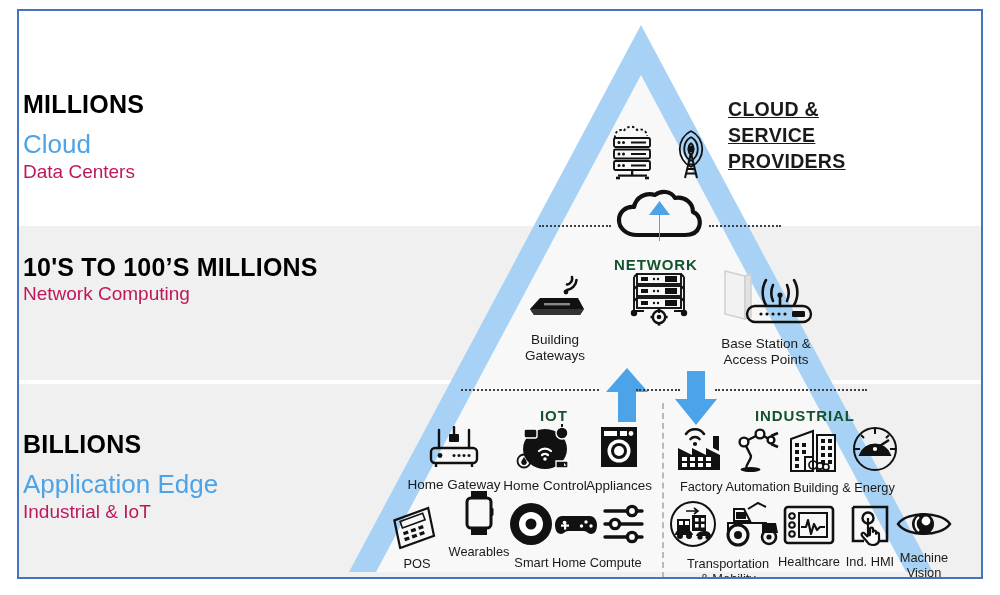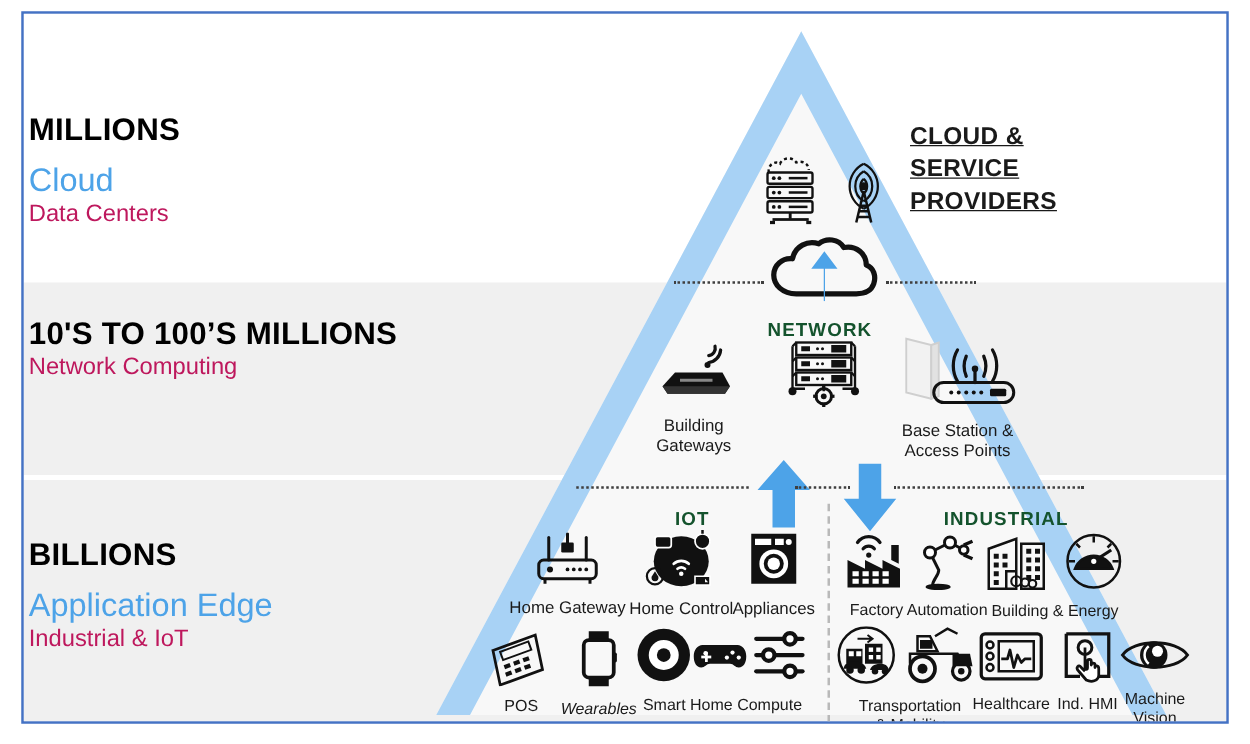--- a/index.html
+++ b/index.html
@@ -437,21 +437,21 @@
               <rect x="11" y="28" width="5" height="3.4"></rect>
                 <rect x="19" y="28" width="5" height="3.4"></rect>
               <rect x="27" y="28" width="5" height="3.4"></rect>
             </g>
           </g>
         </svg>
       </span>
       <span class="cap">POS</span>
     </div>
 
-    <div class="cell small" style="left:424px; top:492px; width:72px;font-style:italic;">
+    <div class="cell small" style="left:424px; top:478px; width:72px;">
       <span class="glyph">
         <svg width="36" height="48" viewBox="0 0 36 48">
           <rect x="10" y="2" width="16" height="8" fill="#111"></rect>
           <rect x="10" y="38" width="16" height="8" fill="#111"></rect>
           <rect x="6" y="9" width="24" height="30" rx="4" fill="none" stroke="#111" stroke-width="3"></rect>
           <rect x="29.5" y="19" width="3" height="8" rx="1.4" fill="#111"></rect>
         </svg>
       </span>
       <span class="cap">Wearables</span>
     </div>

